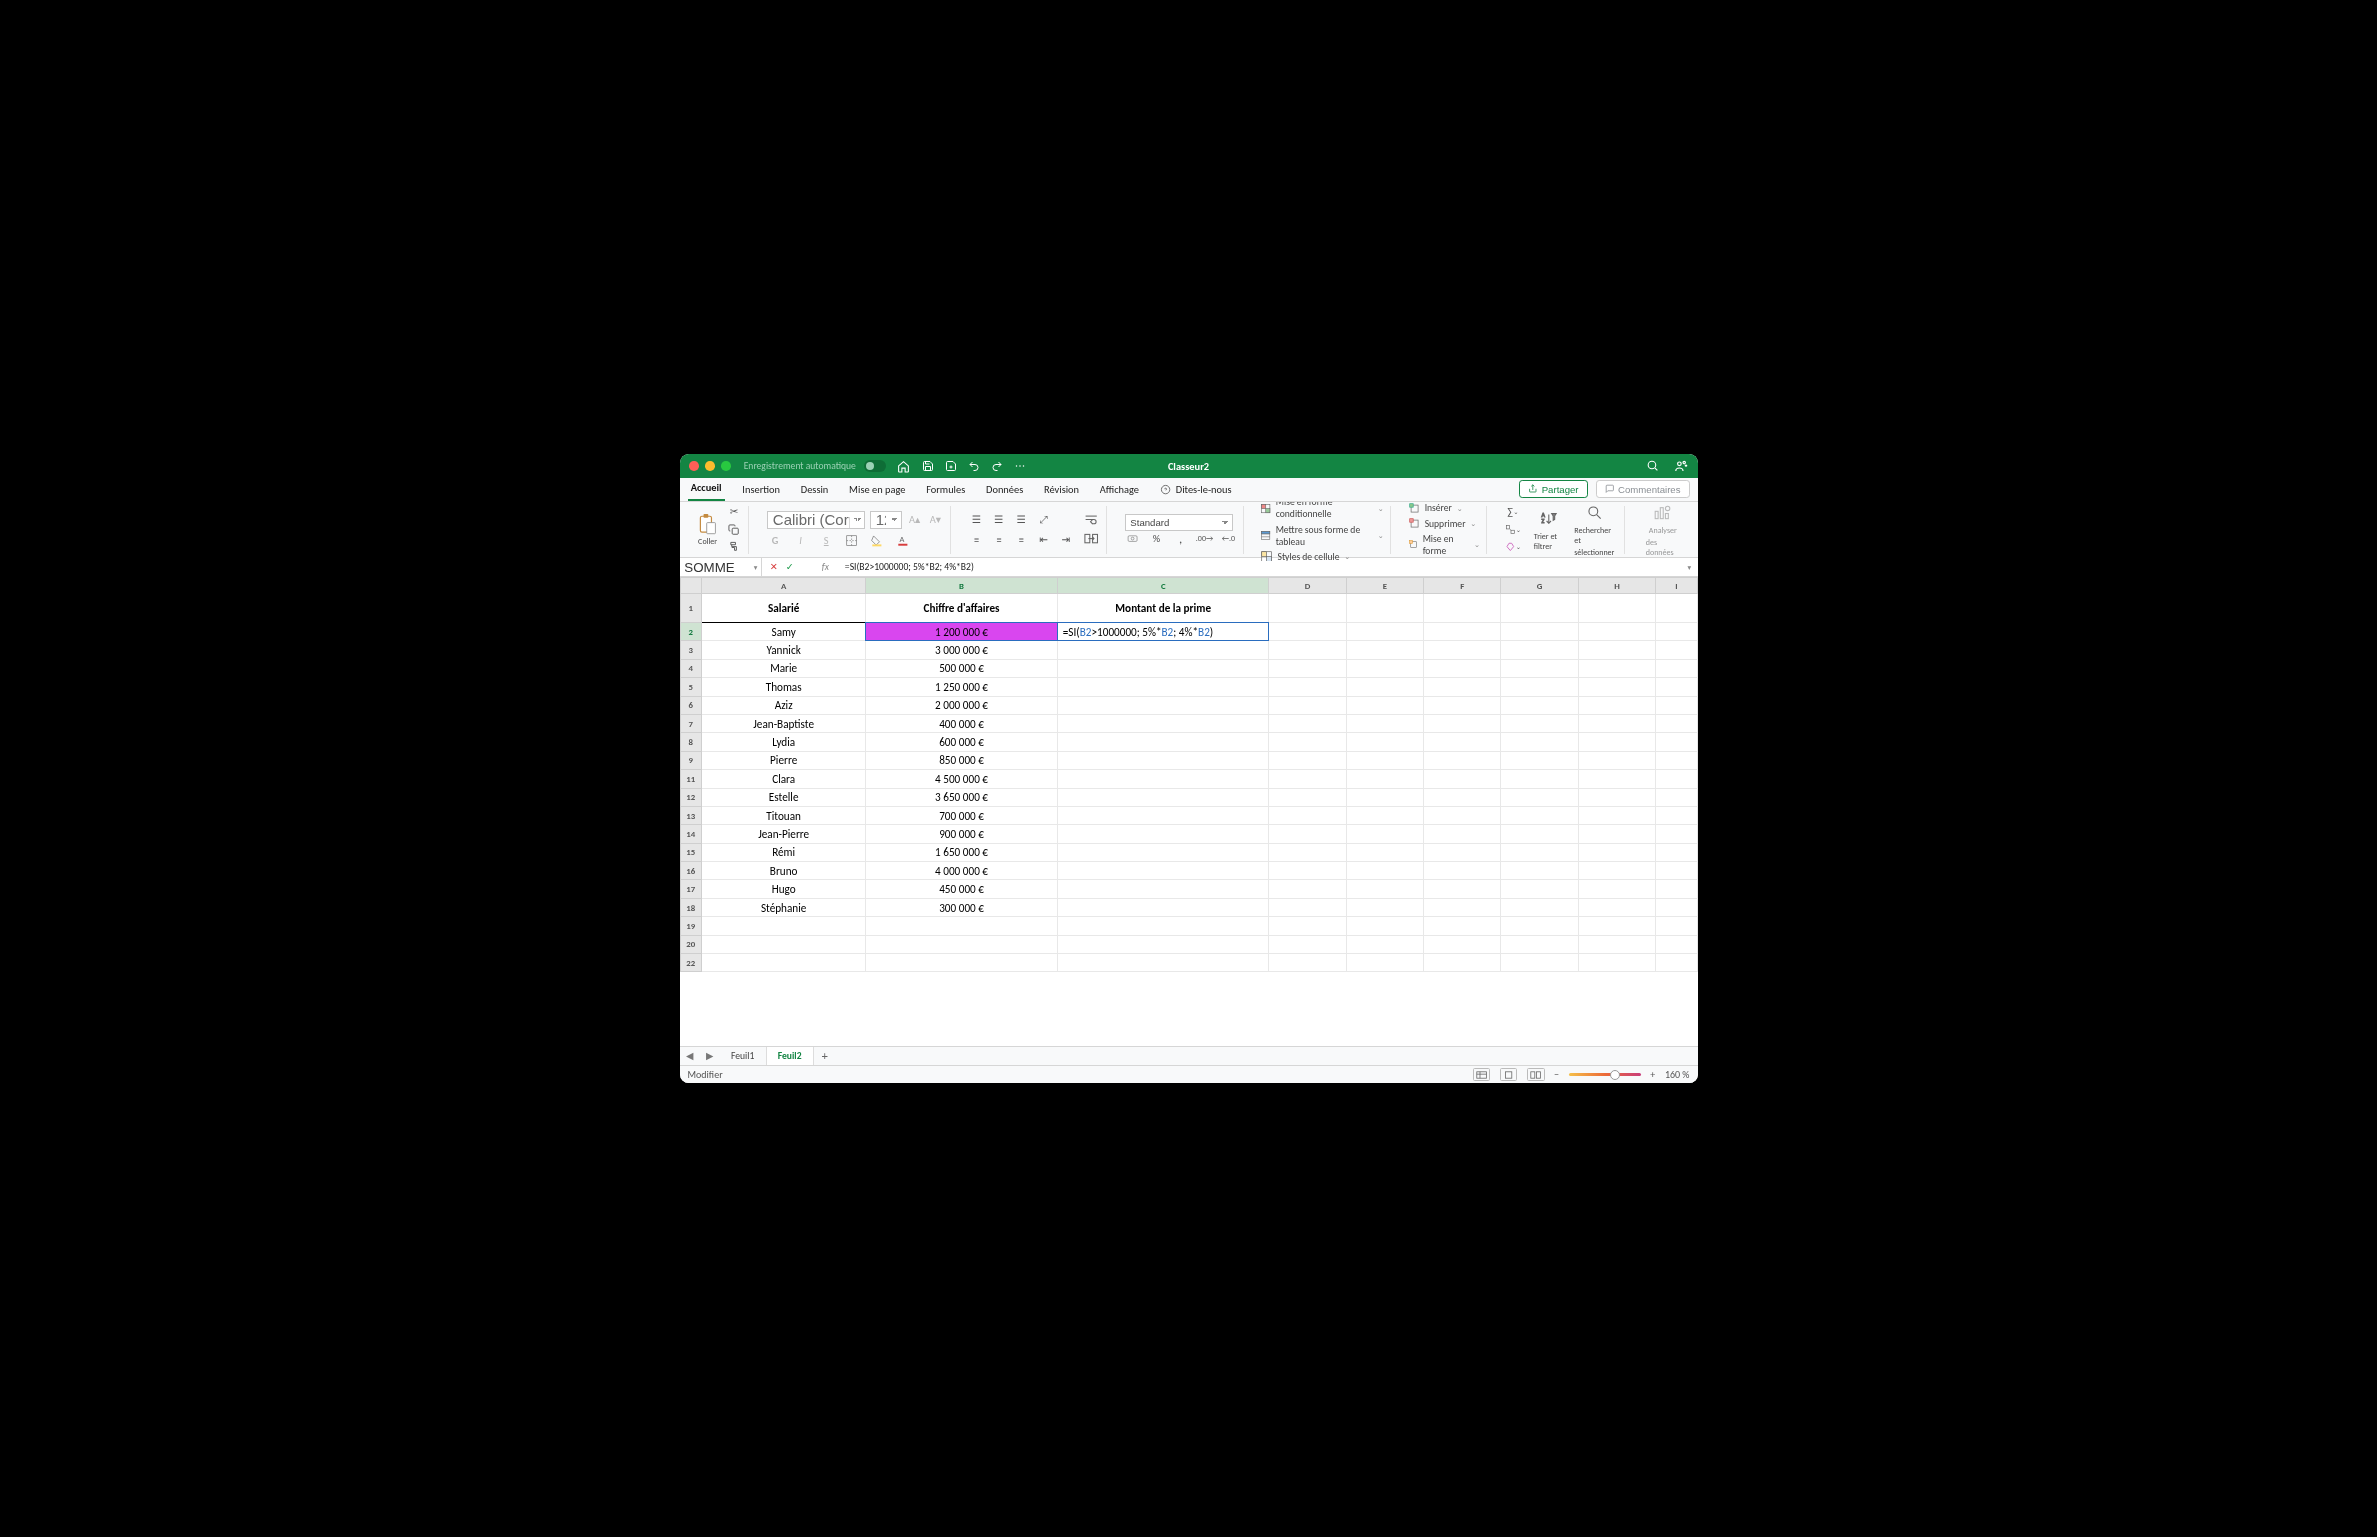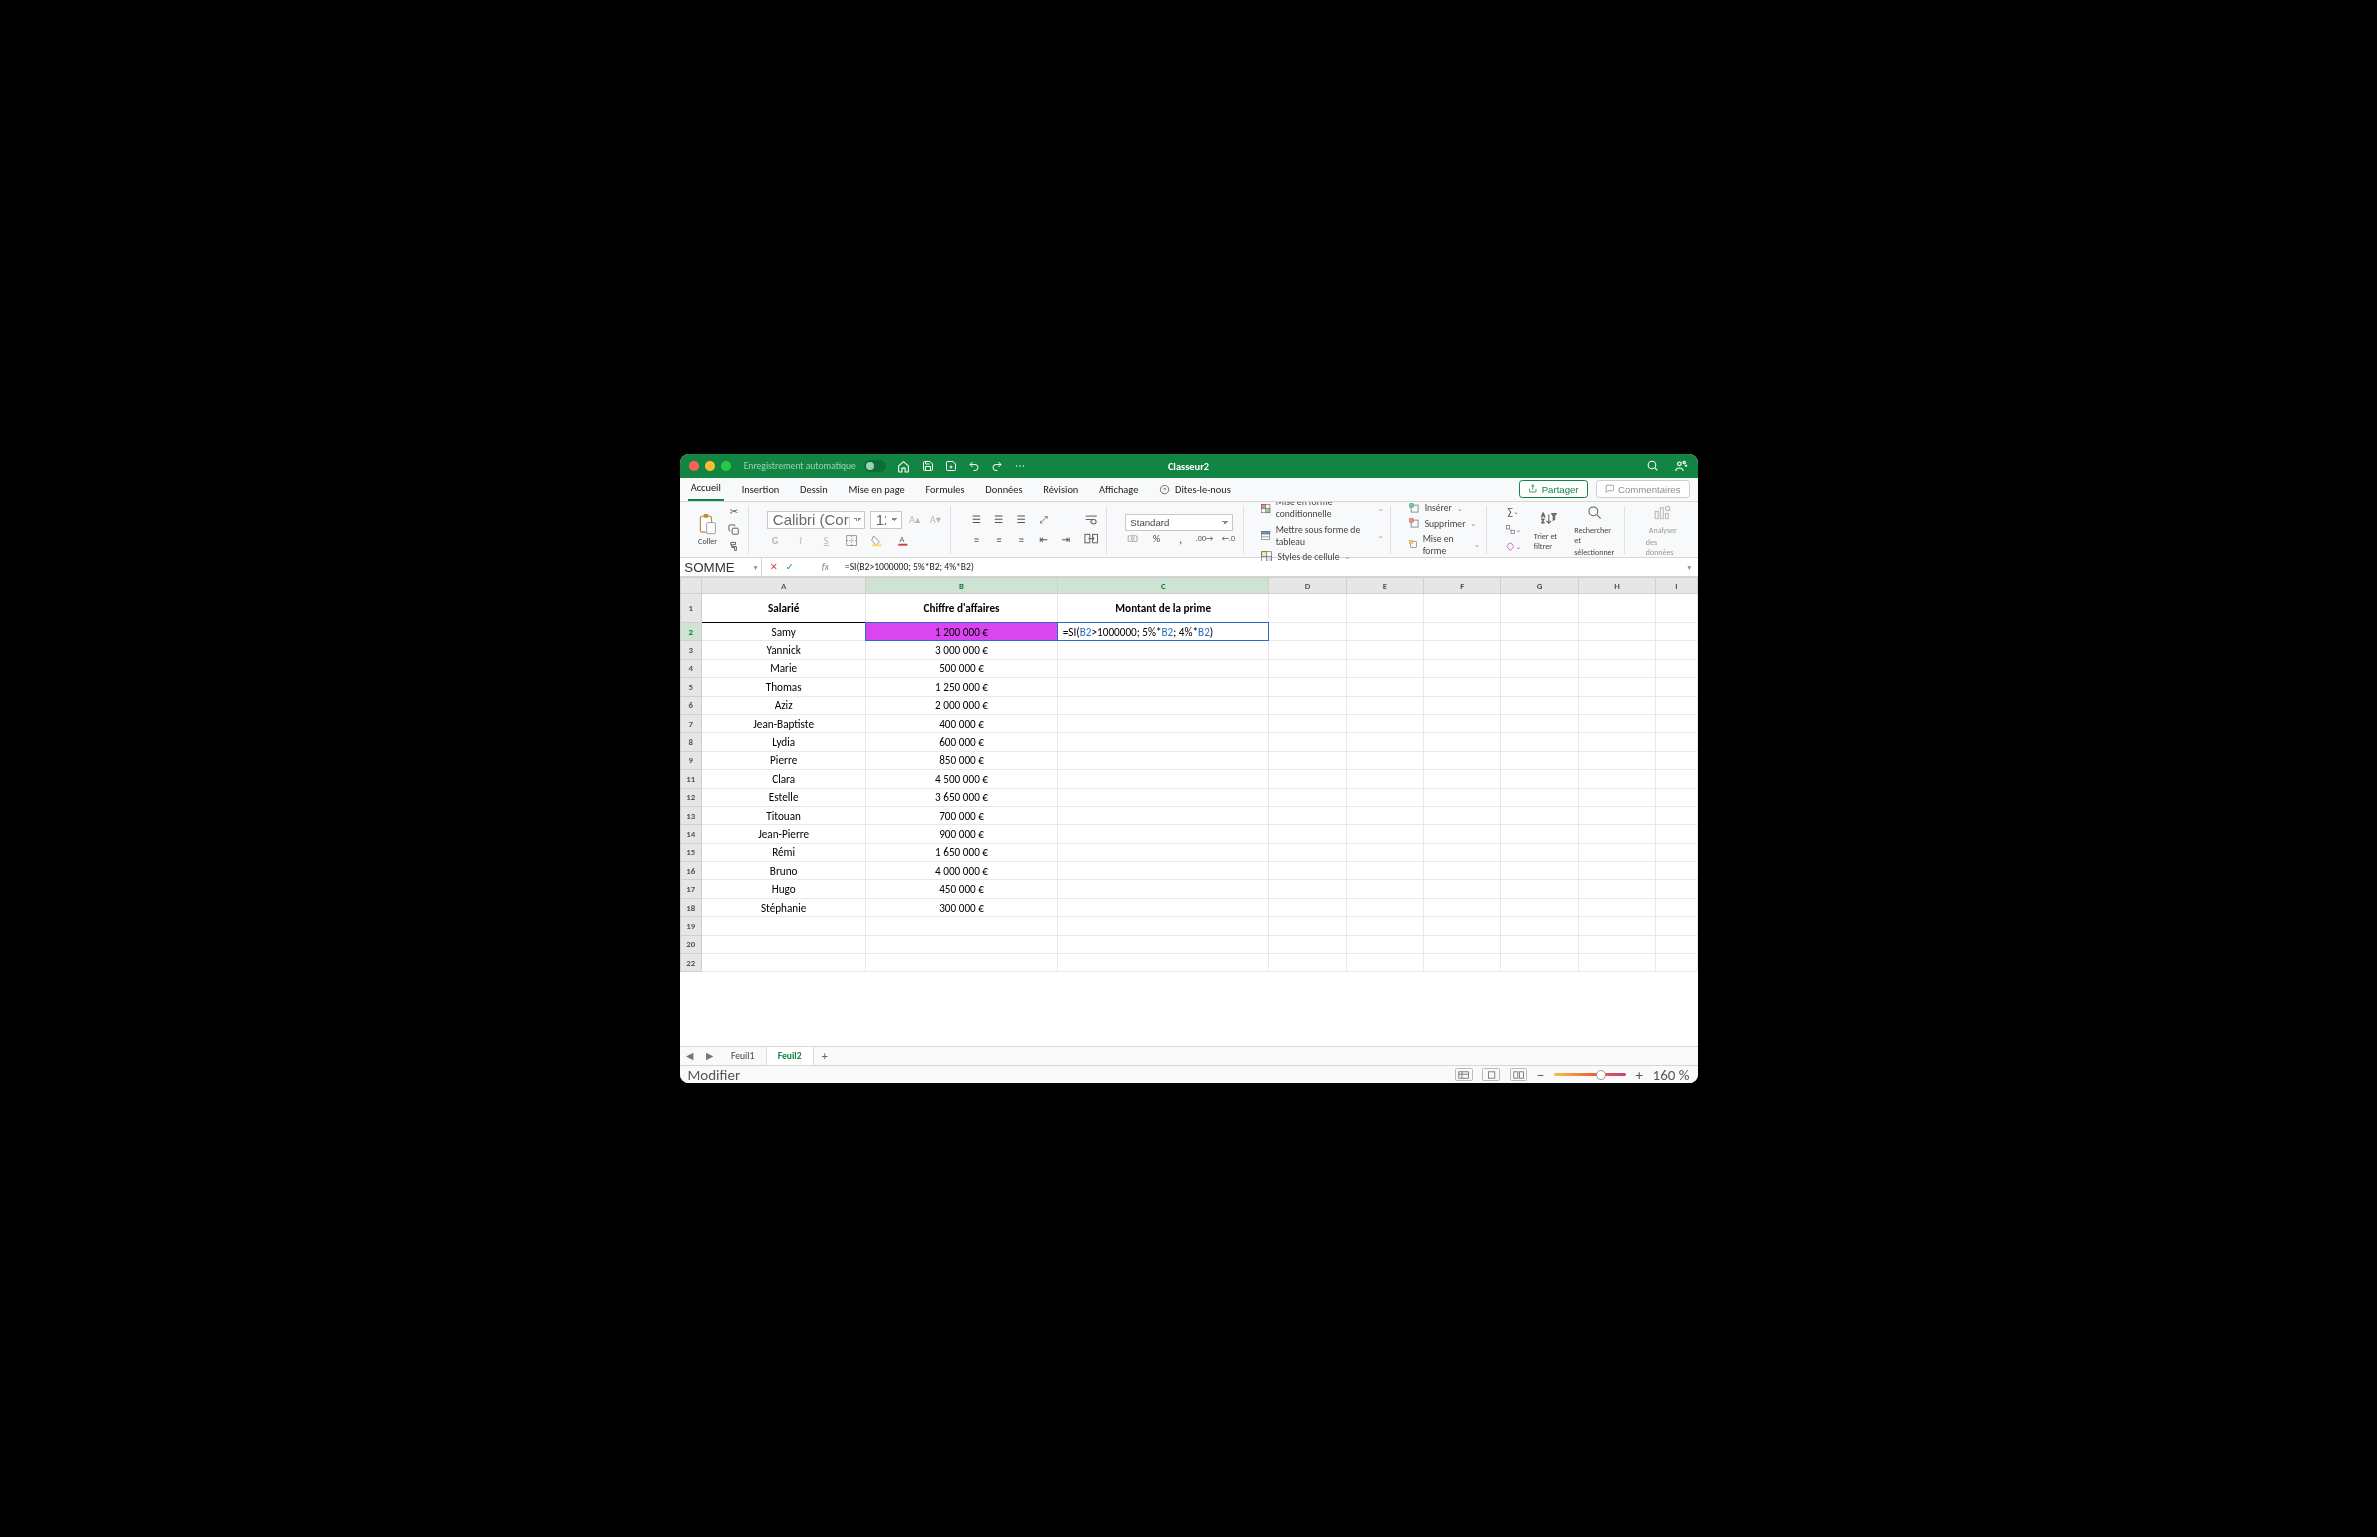--- a/index.html
+++ b/index.html
@@ -72,21 +72,21 @@
     border-bottom: 0.8px solid #d6d6d6;
     position: relative;
   }
   .tab {
     padding: 4.8px 3.2px;
     font-size: 10.4px;
     color: #222;
     cursor: pointer;
   }
   .tab.active {
-    font-weight: 400;
+    font-weight: 700;
     border-bottom: 2.4px solid #138543;
     color: #111;
   }
   .tell-me { display: flex; align-items: center; gap: 4.8px; }
   .tell-me svg { width: 11.2px; height: 11.2px; }
   .tabs-right {
     position: absolute; right: 8px; top: 2.4px;
     display: flex; gap: 8px; align-items: center;
   }
   .share-btn {
@@ -221,21 +221,21 @@
     display: flex; align-items: center; background: #f8f9fa;
     font-size: 9.6px;
   }
   .sheet-tabs .nav { padding: 0 6.4px; color: #777; }
   .sheet-tab { padding: 3.2px 11.2px; border-right: 0.8px solid #ddd; color: #444;}
   .sheet-tab.active { background: #fff; color: #138543; font-weight: 600; border-bottom: 1.6px solid #138543; }
   .add-sheet { padding: 0 8px; color: #666; font-size: 12px; }
   
   .statusbar {
     height: 17.6px; background: #f8f9fa; border-top: 0.8px solid #d6d6d6;
-    display: flex; align-items: center; font-size: 15px; color: #555;
+    display: flex; align-items: center; font-size: 10px; color: #555;
     padding: 0 8px; gap: 11.2px;
   }
   .statusbar .right { margin-left: auto; display: flex; align-items: center; gap: 9.6px; }
   .view-btn { width: 17.6px; height: 13px; border: 0.8px solid #bbb; display: inline-flex; align-items: center; justify-content: center; border-radius: 1.6px; }
   .zoom-slider { width: 72px; height: 3.2px; background: linear-gradient(90deg,#f5c04a,#ec6a37,#c93d7a); border-radius: 1.6px; position: relative; }
   .zoom-slider::after { content: ""; width: 8px; height: 8px; background: #fff; border: 0.8px solid #999; border-radius: 50%; position: absolute; top: -3.2px; left: 58%; }
   svg { display: block; }
   .red { color: #d73d3d; }
   .green { color: #1d9b4a; }
 </style>

